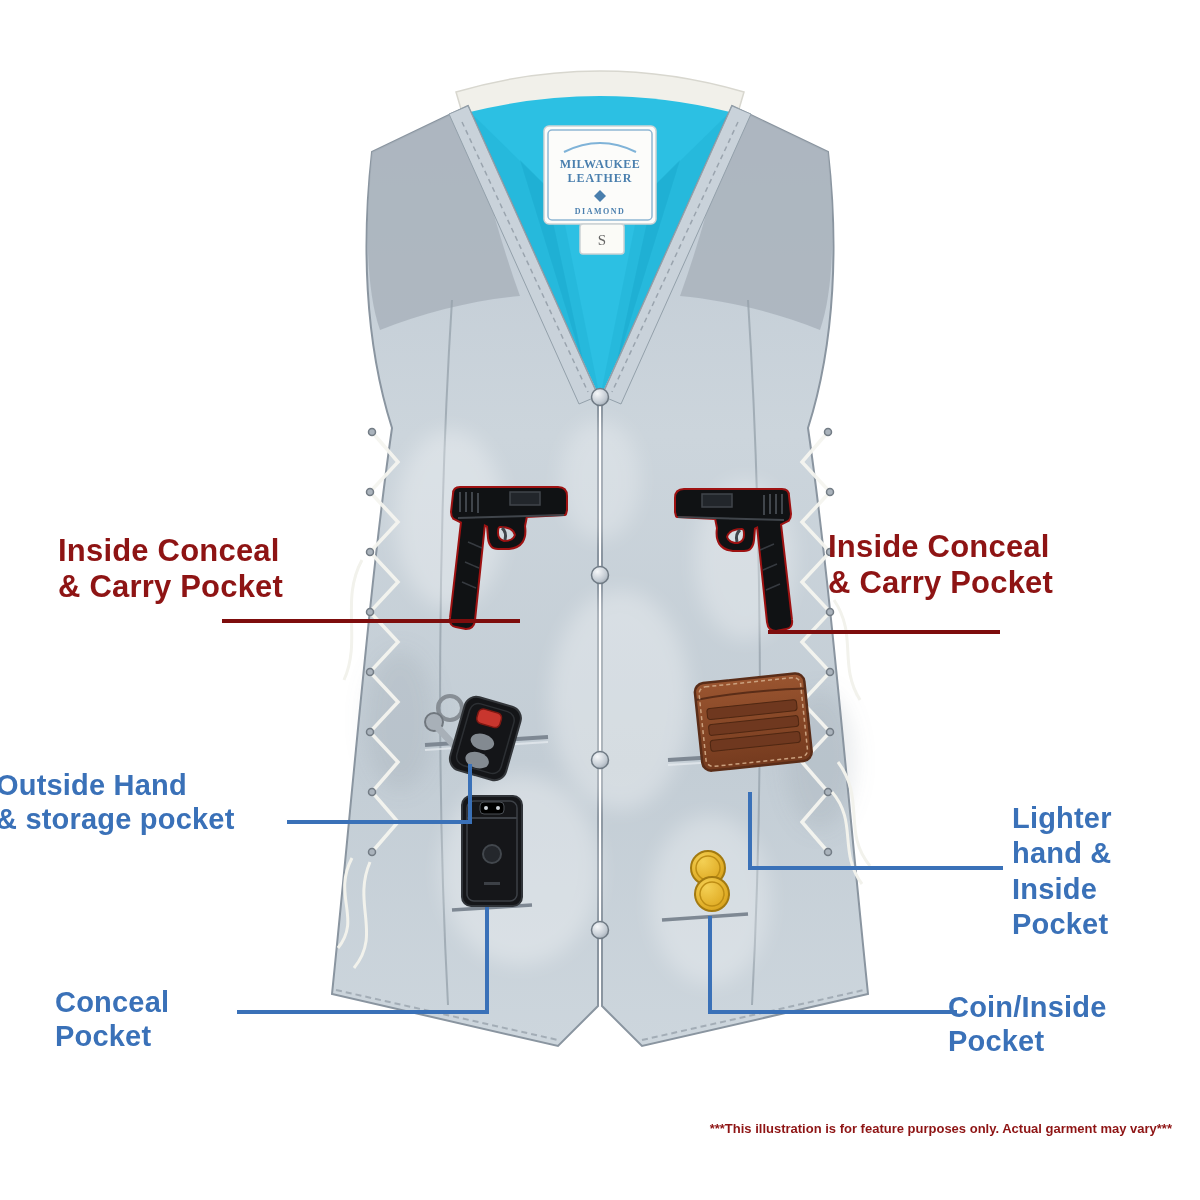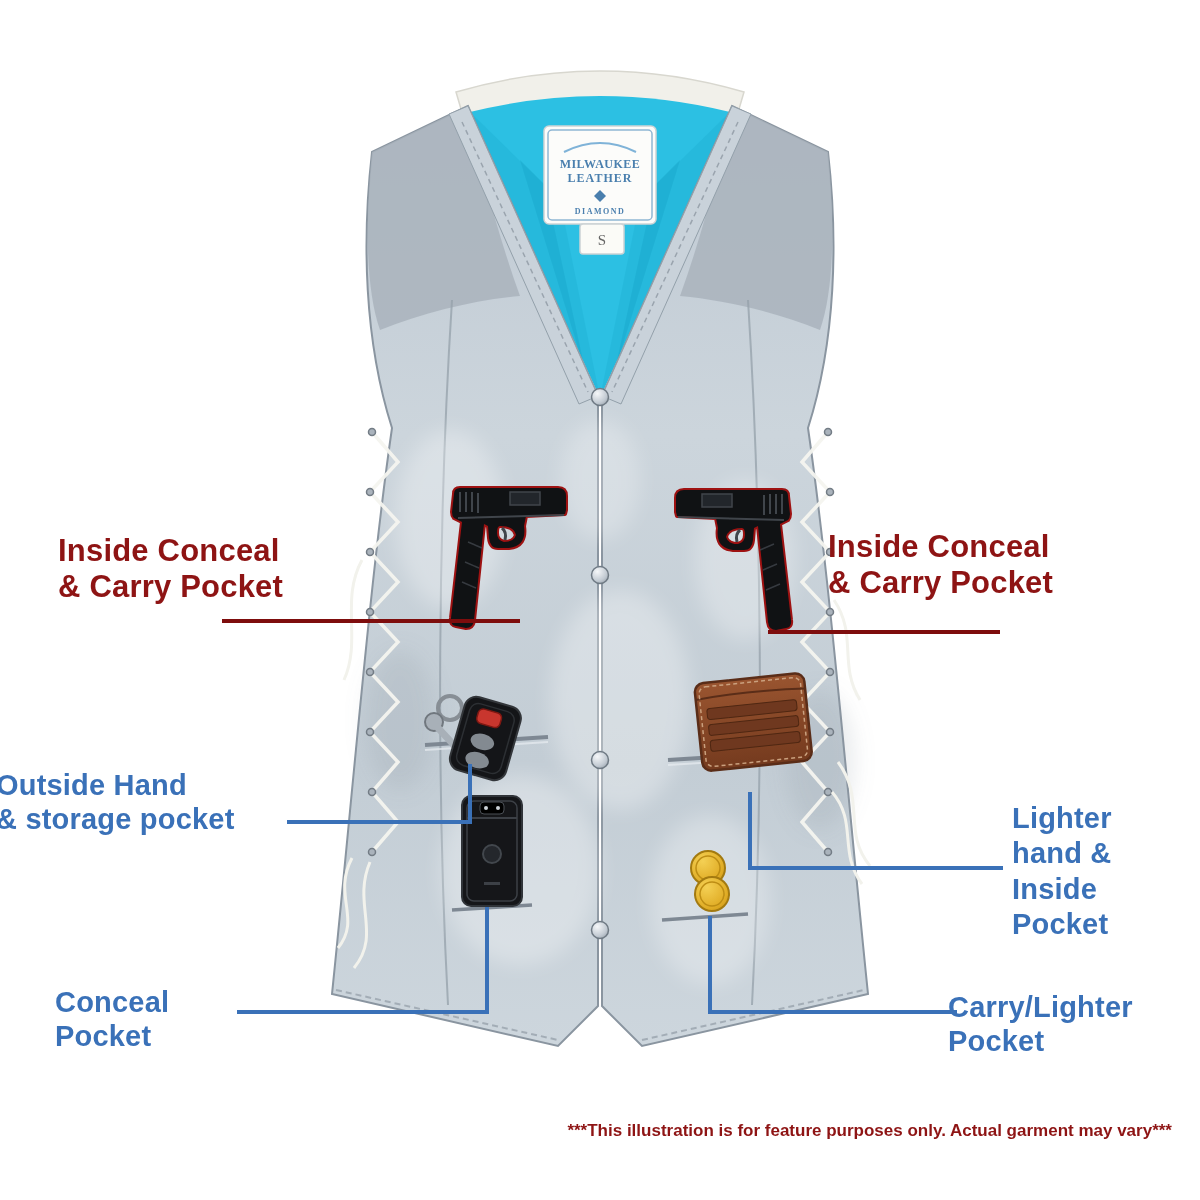--- a/index.html
+++ b/index.html
@@ -13,21 +13,21 @@
   #vest-svg { position: absolute; left: 0; top: 0; }
   .callout {
     position: absolute; text-align: left; font-weight: bold;
     line-height: 1.17; letter-spacing: 0.2px;
   }
   .callout span { display: block; }
   .callout.red { color: var(--conceal-text, #8e1414); font-size: 31px; }
   .callout.blue { color: var(--feature-text, #3a71b8); font-size: 29px; }
   .disclaimer {
     position: absolute; left: 540px; top: 1121px; width: 632px;
-    text-align: right; font-weight: bold; font-size: 17px;
+    text-align: right; font-weight: bold; font-size: 13px;
     color: var(--conceal-text, #8e1414);
   }
 </style>
 </head>
 <body>
 
 <div id="canvas">
 
 <svg id="vest-svg" width="1200" height="1200" viewBox="0 0 1200 1200">
   <defs>
@@ -260,19 +260,19 @@
   <span>Inside</span>
   <span>Pocket</span>
 </div>
 
 <div class="callout blue" style="left:55px; top:986px; width:168px;">
   <span>Conceal</span>
   <span>Pocket</span>
 </div>
 
 <div class="callout blue" style="left:948px; top:991px; width:212px;">
-  <span>Carry/Lighter</span>
+  <span>Coin/Inside</span>
   <span>Pocket</span>
 </div>
 
 <div class="disclaimer">***This illustration is for feature purposes only.  Actual garment may vary***</div>
 
 </div>
 
 </body></html>

